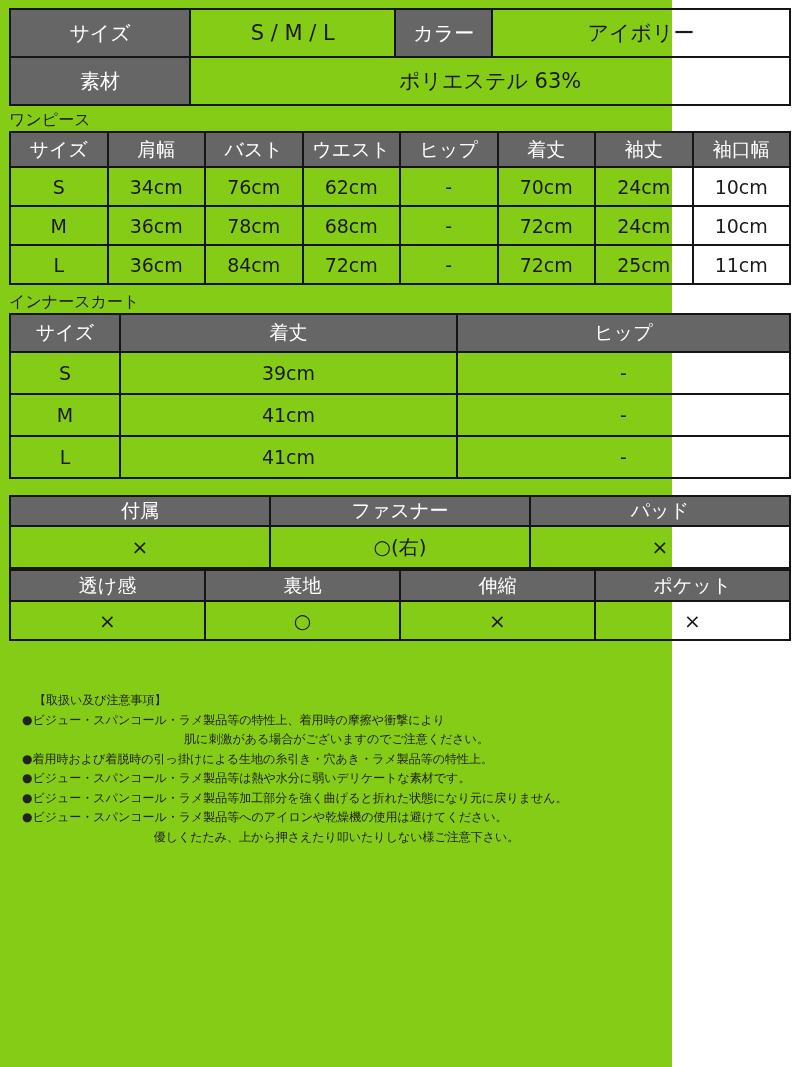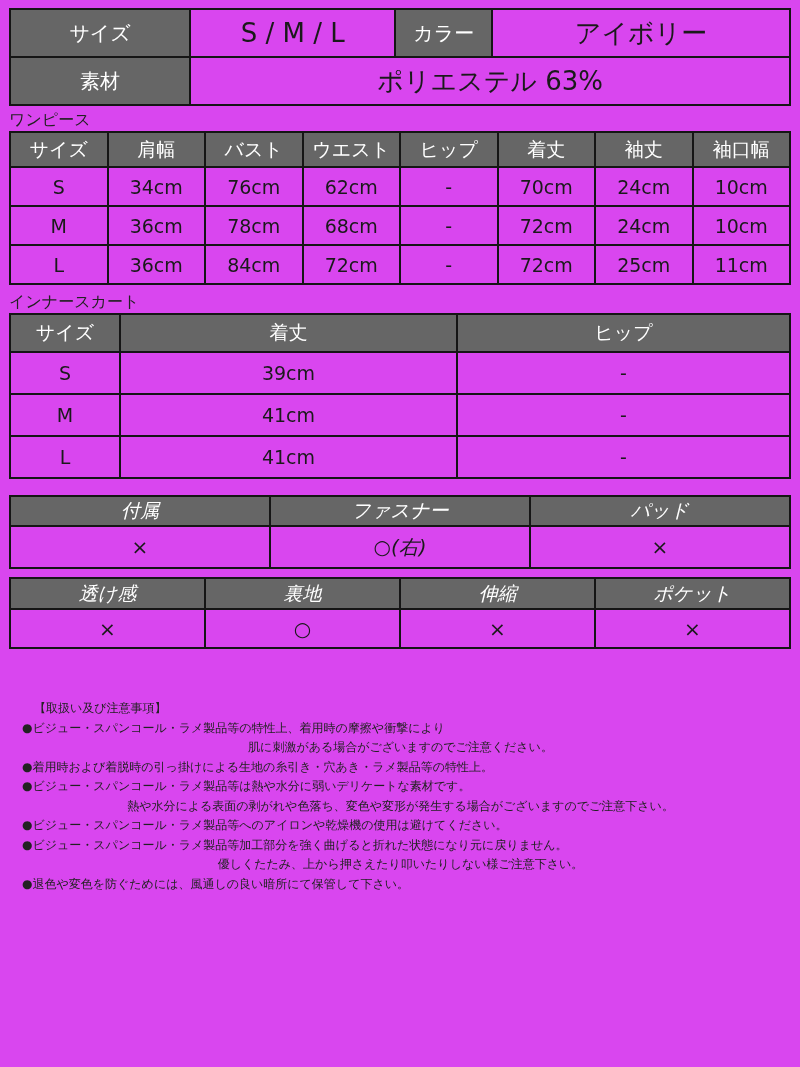--- a/index.html
+++ b/index.html
@@ -1,52 +1,52 @@
 <!DOCTYPE html>
 <html><head>
 <meta charset="utf-8">
 <style>
   html,body{margin:0;padding:0;background:#ffffff;}
   .page{
     position:relative;
-    width:800px;height:1067px;
+    width:672px;height:1067px;
     box-sizing:border-box;
     padding:8px 9px 0 9px;
-    background:#d946ef;
+    background:#84cc16;
     font-family:"DejaVu Sans","Liberation Sans",sans-serif;
     color:#1a1a1a;
   }
   table{border-collapse:collapse;table-layout:fixed;width:782px;}
   td{
     border:2px solid #151515;
     text-align:center;vertical-align:middle;
     overflow:hidden;white-space:nowrap;
     padding:0;
   }
   .hd{background:#666666;color:#ffffff;}
   
   .info td{height:46px;font-size:20px;}
-  .info .vl{font-size:26px;}
+  .info .vl{font-size:21px;}
   
   .sec-label{display:block;font-size:16px;line-height:19px;margin:4px 0 2px 0;color:#222;}
   .sec-label2{margin-top:7px;}
   
   .onep td{font-size:19px;}
   .onep .hrow td{height:33px;}
   .onep .drow td{height:37px;}
   
   .inner td{font-size:19px;}
   .inner .hrow td{height:36px;}
   .inner .drow td{height:40px;}
   
   .feat{margin-top:16px;}
-  .feat td{font-size:19px;font-style:italic;}
+  .feat td{font-size:19px;}
   .feat .hrow td{height:28px;}
   .feat .drow td{height:40px;font-size:20px;}
-  .feat2{margin-top:8px;}
+  .feat2{margin-top:0;}
   .feat2 .hrow td{height:29px;}
   .feat2 .drow td{height:37px;}
   
   .notes{margin-top:50px;font-size:12px;line-height:19.5px;color:#222;}
   .notes div{white-space:nowrap;}
   .n-title{padding-left:25px;}
   .n-b{padding-left:13px;}
   .n-c{padding-left:1px;text-align:center;}
 </style>
 </head>
@@ -183,20 +183,18 @@
     </tr>
   </tbody>
     </table>
 
   <div class="notes">
     <div class="n-title">【取扱い及び注意事項】</div>
     <div class="n-b">●ビジュー・スパンコール・ラメ製品等の特性上、着用時の摩擦や衝撃により</div>
     <div class="n-c">肌に刺激がある場合がございますのでご注意ください。</div>
     <div class="n-b">●着用時および着脱時の引っ掛けによる生地の糸引き・穴あき・ラメ製品等の特性上。</div>
     <div class="n-b">●ビジュー・スパンコール・ラメ製品等は熱や水分に弱いデリケートな素材です。</div>
-    <div class="n-c">熱や水分による表面の剥がれや色落ち、変色や変形が発生する場合がございますのでご注意下さい。</div>
+    <div class="n-b">●ビジュー・スパンコール・ラメ製品等加工部分を強く曲げると折れた状態になり元に戻りません。</div>
     <div class="n-b">●ビジュー・スパンコール・ラメ製品等へのアイロンや乾燥機の使用は避けてください。</div>
-    <div class="n-b">●ビジュー・スパンコール・ラメ製品等加工部分を強く曲げると折れた状態になり元に戻りません。</div>
     <div class="n-c">優しくたたみ、上から押さえたり叩いたりしない様ご注意下さい。</div>
-    <div class="n-b">●退色や変色を防ぐためには、風通しの良い暗所にて保管して下さい。</div>
   </div>
 
 </div>
 
 </body></html>

